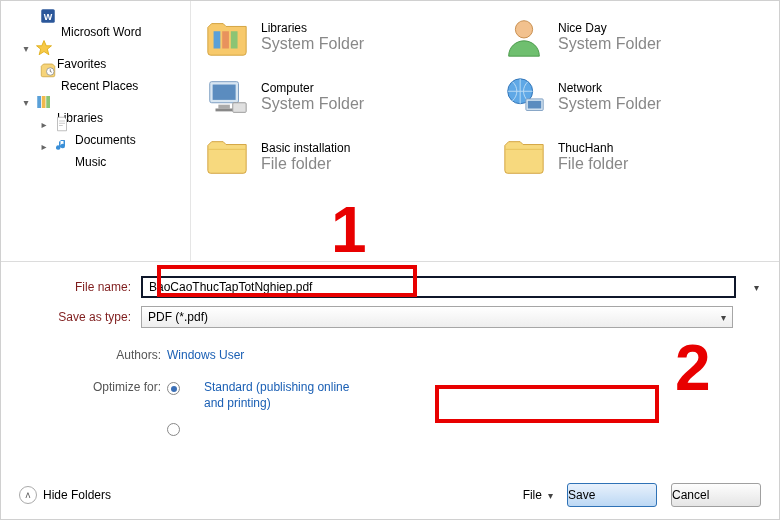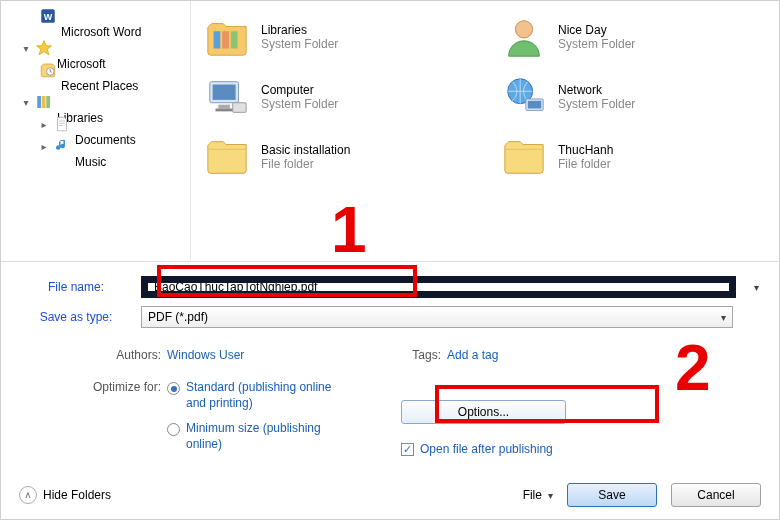--- a/index.html
+++ b/index.html
@@ -17,51 +17,51 @@
 
   .ico { width: 18px; height: 18px; display: inline-flex; align-items: center; justify-content: center; }
   .ico svg { width: 18px; height: 18px; }
 
   .file-grid { flex: 1; padding: 8px 12px; position: relative; }
   .grid-inner { display: grid; grid-template-columns: repeat(2, 1fr); gap: 4px 30px; }
   .grid-item { display: flex; align-items: center; gap: 10px; height: 56px; }
   .grid-item .gicon { width: 48px; height: 48px; display: flex; align-items: center; justify-content: center; }
   .grid-item .gicon svg { width: 46px; height: 46px; }
   .grid-item .gtext .gname { color: #000; font-size: 12px; }
-  .grid-item .gtext .gsub { color: #888; font-size: 12px; }
+  .grid-item .gtext .gsub { color: #888; font-size: 16px; }
 
   .bottom-area { border-top: 1px solid #dcdcdc; padding: 14px 20px 10px 20px; }
   .row { display: flex; align-items: center; margin-bottom: 8px; }
-  .row .rlabel { width: 120px; text-align: center; padding-right: 10px; color: #1d4ed8; }
-  .filename-input { flex: 1; height: 22px; border: 7px solid #0f172a; padding: 0 6px; font-size: 12px; background: #fff; margin-right: 18px; }
+  .row .rlabel { width: 120px; text-align: right; padding-right: 10px; color: #7f1d1d; }
+  .filename-input { flex: 1; height: 22px; border: 2px solid #0f172a; padding: 0 6px; font-size: 12px; background: #fff; margin-right: 18px; }
   .type-select { flex: 1; height: 22px; border: 1px solid #a6a6a6; padding: 2px 6px; background: linear-gradient(#fff,#eee); display: flex; align-items: center; justify-content: space-between; margin-right: 18px; }
   .drop-arrow { color: #444; font-size: 10px; }
 
   .meta-row { display: flex; margin-top: 20px; }
   .meta-col { display: flex; flex-direction: column; gap: 8px; }
   .meta-left { margin-left: 60px; width: 320px; }
   .meta-right { width: 280px; }
   .kv { display: flex; gap: 6px; align-items: flex-start; }
   .kv .k { color: #555; width: 80px; text-align: right; }
   .link { color: #1a5fb4; }
-  .radio-row { display: flex; gap: 6px; align-items: flex-start; }
+  .radio-row { display: flex; gap: 24px; align-items: flex-start; }
   .radio { width: 13px; height: 13px; border: 1px solid #888; border-radius: 50%; margin-top: 2px; display: inline-flex; align-items: center; justify-content: center; }
   .radio.checked::after { content: ""; width: 6px; height: 6px; background: #3b6fb6; border-radius: 50%; }
   .radio-label { color: #1a5fb4; line-height: 1.3; }
 
   .options-btn { width: 165px; height: 24px; background: linear-gradient(#fdfdfd,#e4eef9); border: 1px solid #8aa8cf; border-radius: 3px; display: flex; align-items: center; justify-content: center; color: #000; }
   .check-row { display: flex; align-items: center; gap: 6px; margin-top: 10px; }
   .checkbox { width: 13px; height: 13px; border: 1px solid #888; display: inline-flex; align-items: center; justify-content: center; color: #2a6fc1; font-size: 11px; line-height: 1; }
 
   .footer { position: absolute; bottom: 12px; left: 0; right: 0; display: flex; align-items: center; padding: 0 18px; gap: 14px; }
   .hide-toggle { display: flex; align-items: center; gap: 6px; color: #000; }
   .circle-chev { width: 18px; height: 18px; border: 1px solid #aaa; border-radius: 50%; display: inline-flex; align-items: center; justify-content: center; font-size: 10px; color: #555; }
   .spacer { flex: 1; }
   .tools { display: flex; align-items: center; gap: 6px; color: #000; }
-  .btn { width: 90px; height: 24px; border: 1px solid #a0a0a0; border-radius: 3px; background: linear-gradient(#fdfdfd,#e5e5e5); display: flex; align-items: center; justify-content: center; }
+  .btn { width: 90px; height: 24px; border: 1px solid #a0a0a0; border-radius: 3px; background: linear-gradient(#fdfdfd,#e5e5e5); display: flex; align-items: center; }
   .btn.primary { border: 1px solid #2f72b6; background: linear-gradient(#e8f1fc,#bcd8f4); }
 
   
   .hl { position: absolute; border: 4px solid #e80000; pointer-events: none; }
   .hl1 { left: 156px; top: 264px; width: 260px; height: 32px; }
   .hl2 { left: 434px; top: 384px; width: 224px; height: 38px; }
   .num { position: absolute; color: #e80000; font-weight: bold; font-size: 64px; font-family: Arial, sans-serif; }
   .num1 { left: 330px; top: 192px; }
   .num2 { left: 674px; top: 330px; }
 </style>
@@ -80,21 +80,21 @@
       <span class="lbl">Microsoft Word</span>
     </div>
     <div class="sep"></div>
     <div class="tree-item ind1">
       <span class="tri">▾</span>
       <span class="ico">
           <svg viewBox="0 0 24 24">
             <polygon points="12,2 15,9 22,9 16.5,13.5 18.5,21 12,16.8 5.5,21 7.5,13.5 2,9 9,9" fill="#f7c948" stroke="#d9a400"></polygon>
           </svg>
         </span>
-      <span class="lbl">Microsoft</span>
+      <span class="lbl">Favorites</span>
     </div>
     <div class="tree-item ind2">
       <span class="ico">
           <svg viewBox="0 0 24 24">
             <path d="M3 7l3-3h12l3 3v12a2 2 0 0 1-2 2H5a2 2 0 0 1-2-2z" fill="#f6d47a" stroke="#caa13e"></path>
             <circle cx="15" cy="14" r="5" fill="#fff" stroke="#888"></circle>
             <path d="M15 11v3l2 1" stroke="#555" fill="none"></path>
           </svg>
         </span>
       <span class="lbl">Recent Places</span>
@@ -240,37 +240,22 @@
       </div>
       <div class="kv" style="margin-top:10px">
         <span class="k">Optimize for:</span>
         <div style="display:flex;flex-direction:column;gap:10px">
           <div class="radio-row">
             <span class="radio checked"></span>
             <span class="radio-label" style="max-width:160px">Standard (publishing online and printing)</span>
           </div>
           <div class="radio-row">
             <span class="radio"></span>
-            <span class="radio-label" style="max-width:160px">Minimum size (publishing online)</span>
           </div>
         </div>
-      </div>
-    </div>
-    <div class="meta-col meta-right">
-      <div class="kv">
-        <span class="k" style="width:40px">Tags:</span>
-        <span class="link">Add a tag</span>
-      </div>
-      <div style="height:22px"></div>
-      <div class="options-btn">
-        <span>Options...</span>
-      </div>
-      <div class="check-row">
-        <span class="checkbox">✓</span>
-        <span class="link">Open file after publishing</span>
       </div>
     </div>
   </div>
 </div>
 
 <div class="footer">
   <div class="hide-toggle">
     <span class="circle-chev">˄</span>
     <span>Hide Folders</span>
   </div>

